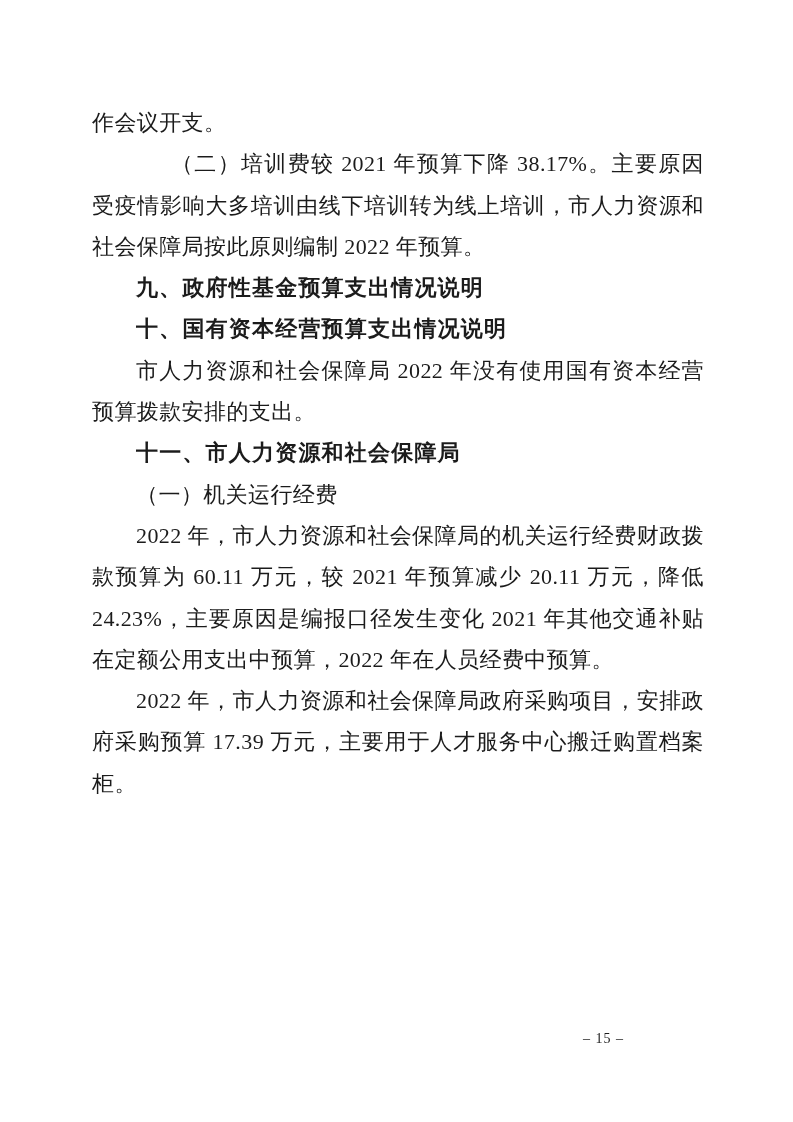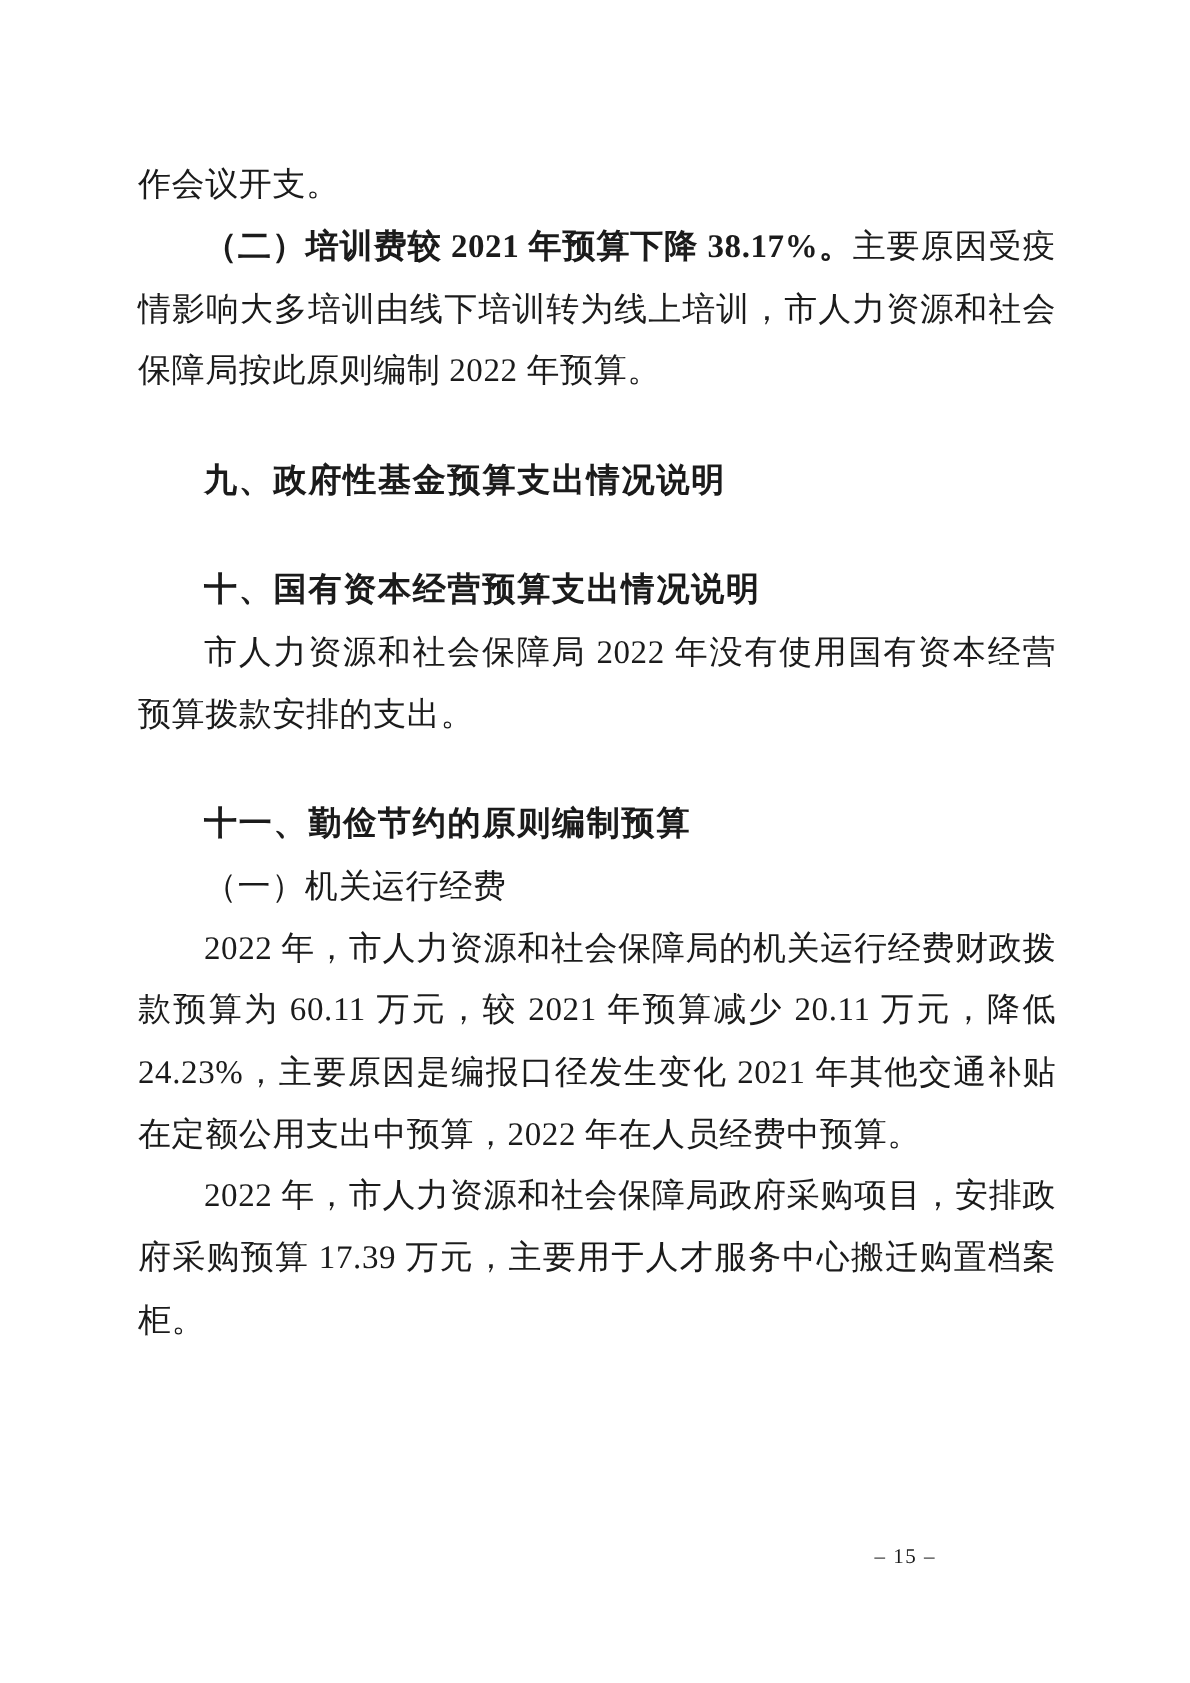--- a/index.html
+++ b/index.html
@@ -33,27 +33,27 @@
     padding: 0;
     text-indent: 2em;
   }
   .content p.no-indent {
     text-indent: 0;
   }
   .content p.h1 {
     font-weight: bold;
     font-family: "Liberation Sans", "DejaVu Sans", sans-serif;
     letter-spacing: 1.2px;
-    margin-top: 32px;
   }
   .content p.h2 {
     font-weight: normal;
   }
   .seg-bold {
-    font-weight: bold;
+    font-weight: normal;
+    margin-left: 35px;
   }
   .footer {
     position: absolute;
     top: 1031px;
     right: 112px;
     font-size: 14px;
     letter-spacing: 1px;
     font-family: "Liberation Serif", "DejaVu Serif", serif;
     color: #1b1b1b;
   }
@@ -69,21 +69,21 @@
     <p class="para"><span class="seg-bold">（二）培训费较 2021 年预算下降 38.17%。</span><span>主要原因受疫情影响大多培训由线下培训转为线上培训，市人力资源和社会保障局按此原则编制 2022 年预算。</span></p>
 
 
     <p class="h1"><span>九、政府性基金预算支出情况说明</span></p>
 
 
     <p class="h1"><span>十、国有资本经营预算支出情况说明</span></p>
 
     <p class="para"><span>市人力资源和社会保障局 2022 年没有使用国有资本经营预算拨款安排的支出。</span></p>
 
-    <p class="h1"><span>十一、勤俭节约的原则编制预算</span></p>
+    <p class="h1"><span>十一、市人力资源和社会保障局</span></p>
 
     <p class="h2"><span>（一）机关运行经费</span></p>
 
     <p class="para"><span>2022 年，市人力资源和社会保障局的机关运行经费财政拨款预算为 60.11 万元，较 2021 年预算减少 20.11 万元，降低 24.23%，主要原因是编报口径发生变化 2021 年其他交通补贴在定额公用支出中预算，2022 年在人员经费中预算。</span></p>
 
 
     <p class="para"><span>2022 年，市人力资源和社会保障局政府采购项目，安排政府采购预算 17.39 万元，主要用于人才服务中心搬迁购置档案柜。</span></p>
 
   </div>
 

